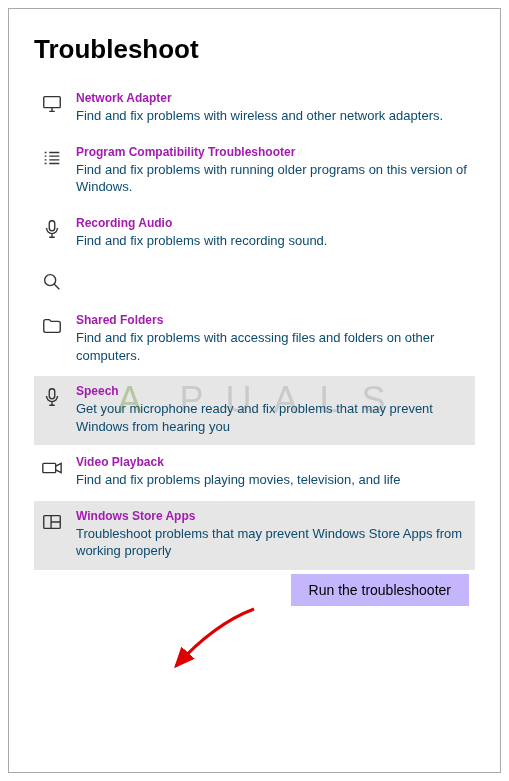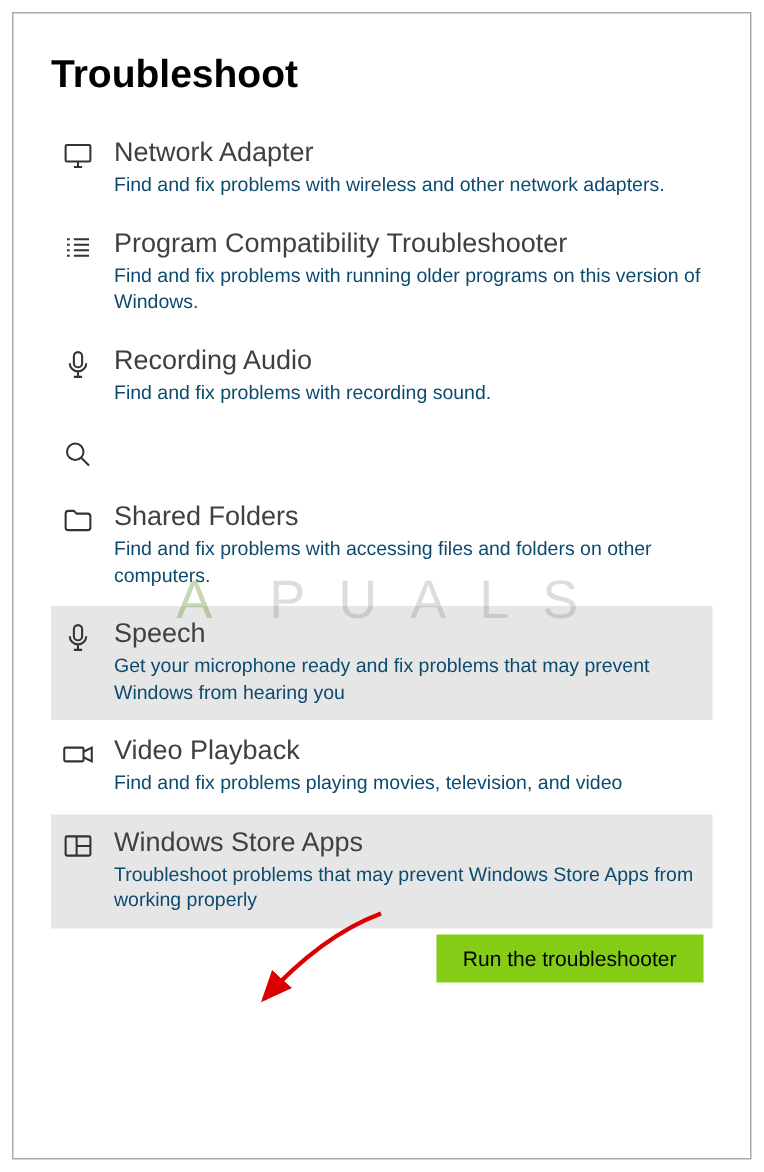--- a/index.html
+++ b/index.html
@@ -45,37 +45,37 @@
       flex-shrink: 0;
       display: flex;
       justify-content: center;
       padding-top: 2px;
     }
     .text-wrap {
       flex: 1;
       padding-left: 10px;
     }
     .item-title {
-      font-size: 18px;
-      color: #404040;
-      font-weight: 400;
+      font-size: 12px;
+      color: #a21caf;
+      font-weight: 700;
       margin-bottom: 2px;
     }
     .item-desc {
       font-size: 13px;
       color: #0c4a6e;
       line-height: 1.35;
     }
     .run-btn {
       display: block;
       margin-left: auto;
       margin-right: 6px;
       margin-top: 4px;
       padding: 8px 18px;
-      background: #84cc16;
+      background: #c4b5fd;
       border: none;
       font-size: 14px;
       color: #000;
       cursor: pointer;
       font-family: inherit;
     }
     .watermark {
       position: absolute;
       top: 370px;
       left: 50%;
@@ -196,21 +196,21 @@
 
   <div class="item">
     <div class="icon-wrap">
       <svg class="icon" viewBox="0 0 24 24">
           <rect x="2" y="7" width="14" height="10" rx="1"></rect>
           <path d="M16 10l6-3v10l-6-3"></path>
         </svg>
     </div>
     <div class="text-wrap">
       <div class="item-title">Video Playback</div>
-      <div class="item-desc">Find and fix problems playing movies, television, and video</div>
+      <div class="item-desc">Find and fix problems playing movies, television, and life</div>
     </div>
   </div>
 
   <div class="item selected">
     <div class="icon-wrap">
       <svg class="icon" viewBox="0 0 24 24">
           <rect x="3" y="5" width="18" height="14" rx="1"></rect>
           <path d="M11 5v14M11 12h10"></path>
         </svg>
     </div>

